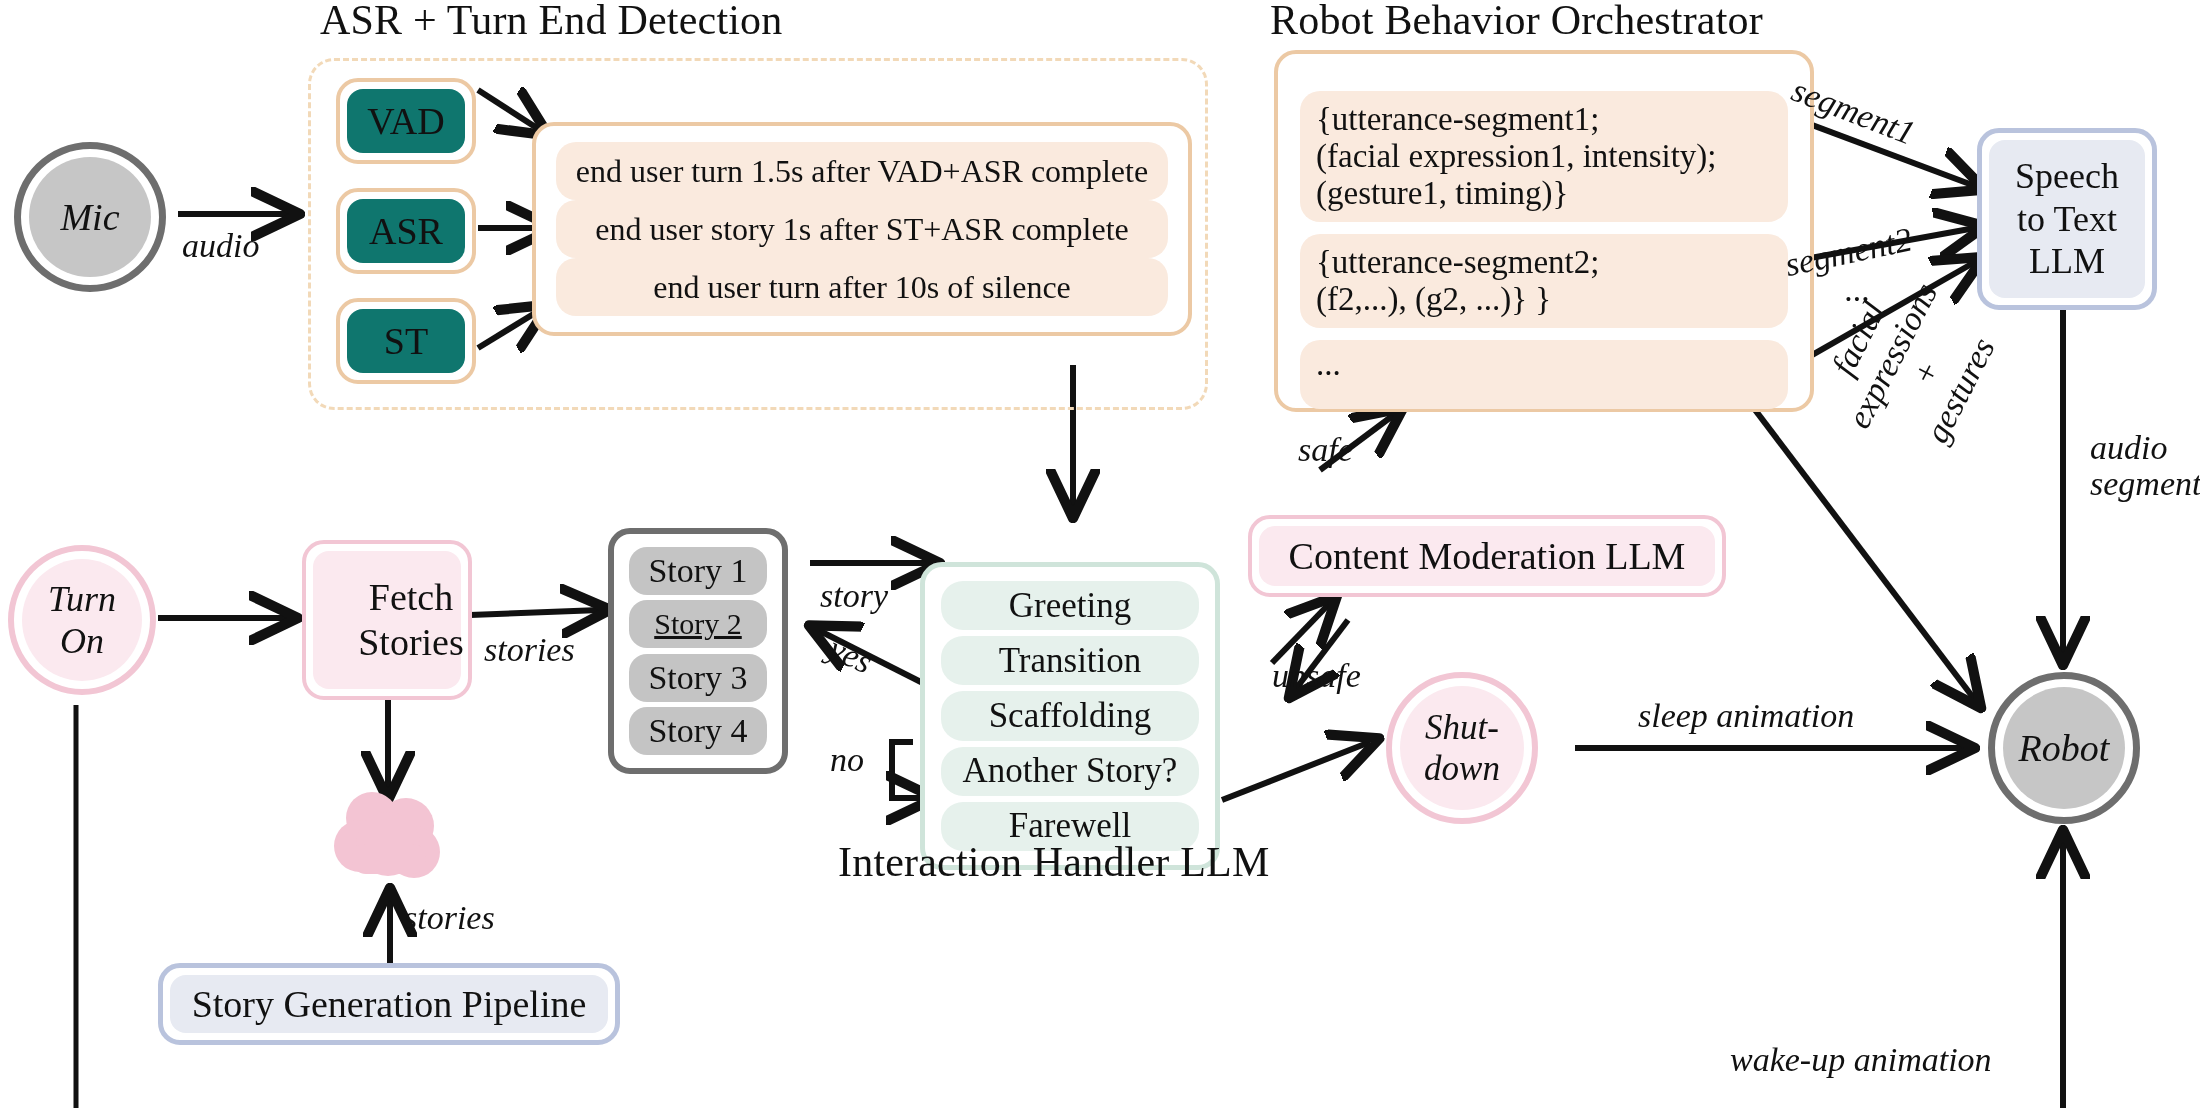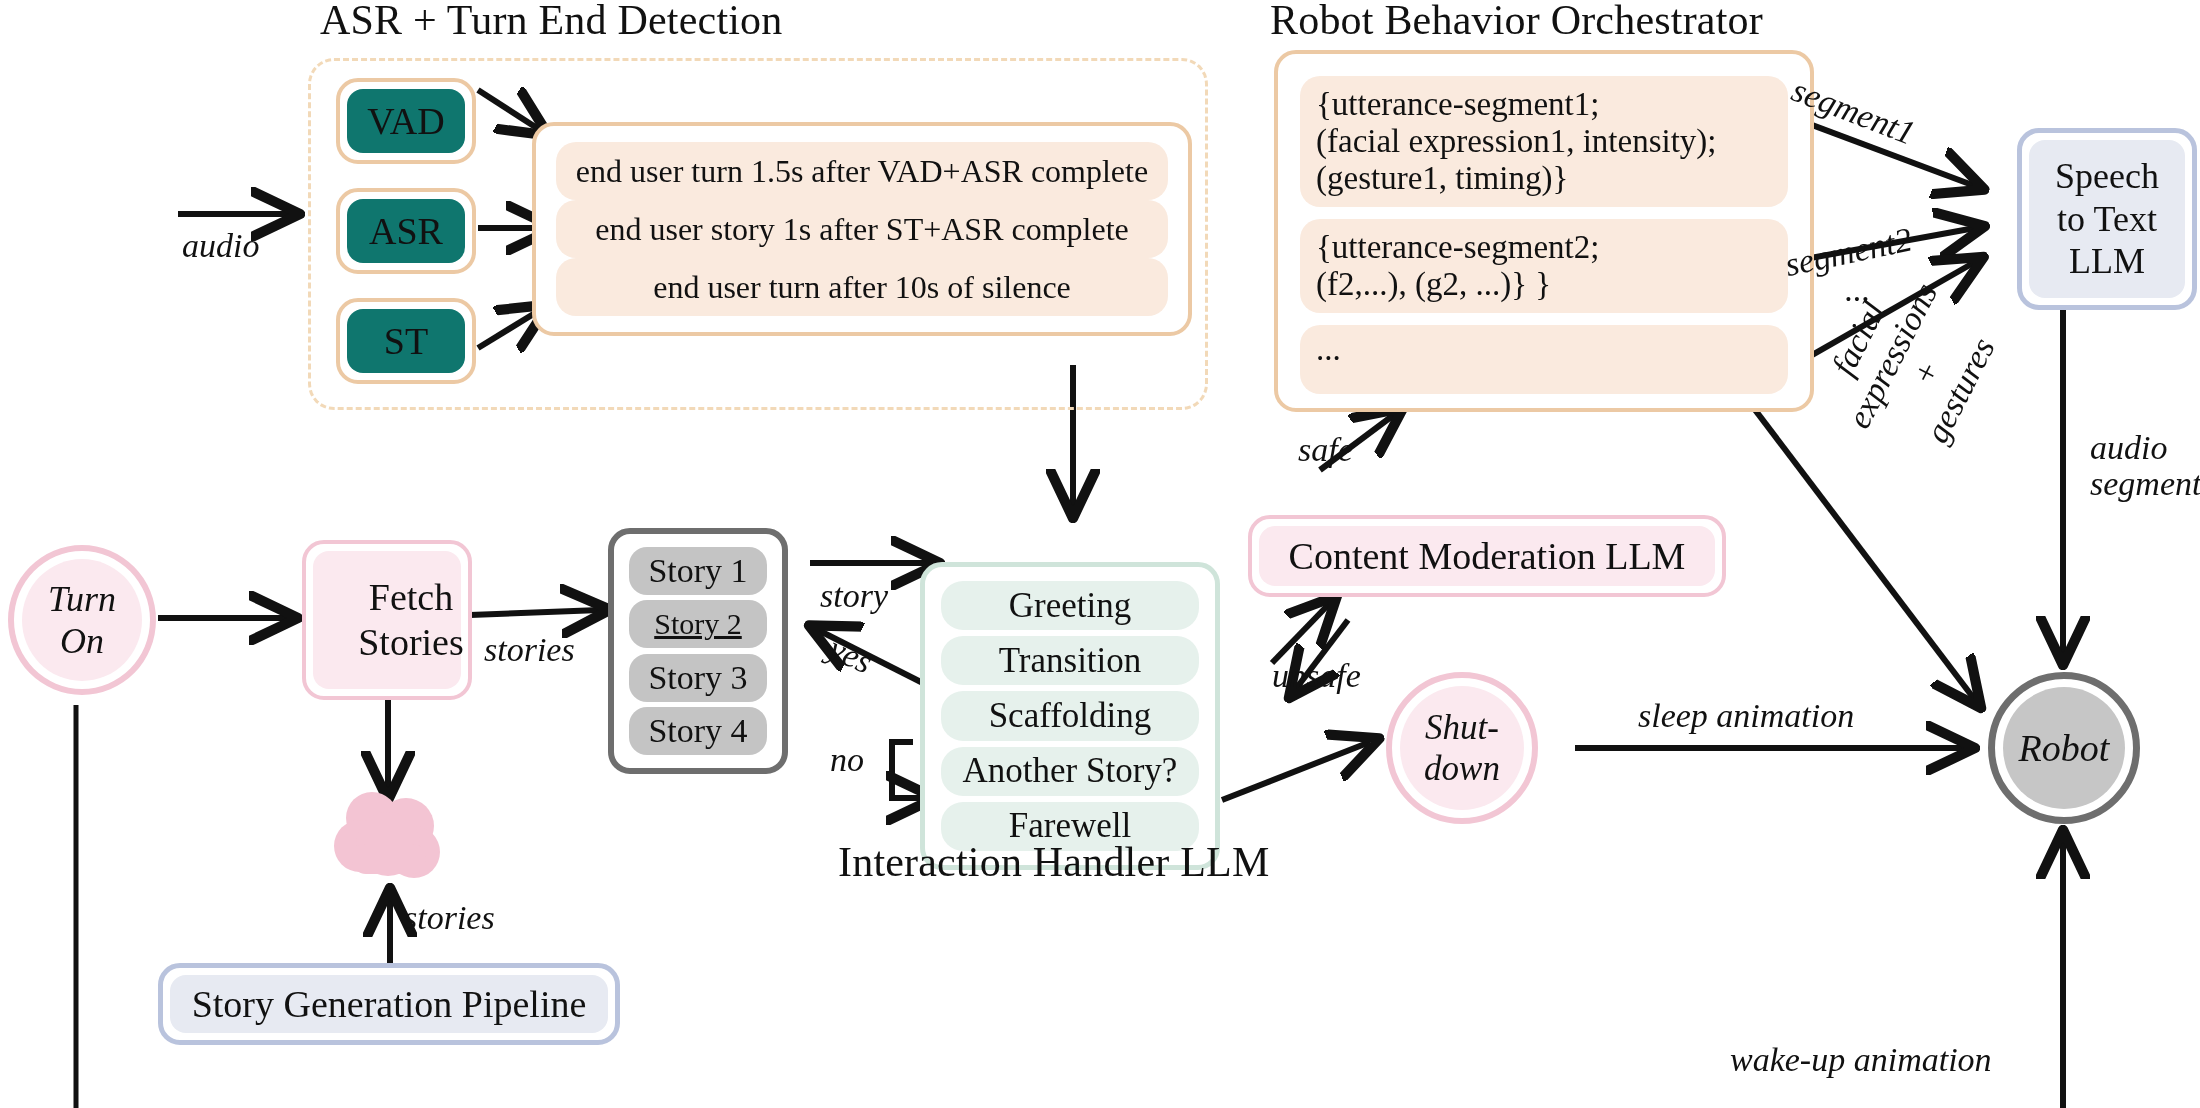--- a/index.html
+++ b/index.html
@@ -119,20 +119,23 @@
 
     <line class="wire" x1="2063" y1="310" x2="2063" y2="655" marker-end="url(#ah)"></line>
 
     <line class="wire" x1="2063" y1="1108" x2="2063" y2="840" marker-end="url(#ah)"></line>
   </svg>
 
   <div class="abs sect-title" style="left:320px; top:-4px;">ASR + Turn End Detection</div>
 
   <div class="abs sect-title" style="left:1270px; top:-4px;">Robot Behavior Orchestrator</div>
 
+  <div class="abs ellipse e-grey" style="left:14px; top:142px; width:152px; height:150px;">
+    <div class="inner" style="font-style:italic; font-size:38px;">Mic</div>
+  </div>
   <div class="abs elabel" style="left:182px; top:228px;">audio</div>
 
   <div class="abs dashed-group" style="left:308px; top:58px; width:900px; height:352px;"></div>
 
   <div class="abs dbox peach" style="left:336px; top:78px; width:140px; height:86px;">
     <div class="inner" style="font-size:38px;">VAD</div>
   </div>
   <div class="abs dbox peach" style="left:336px; top:188px; width:140px; height:86px;">
     <div class="inner" style="font-size:38px;">ASR</div>
   </div>
@@ -144,34 +147,34 @@
     <div class="inner" style="background:#fff; flex-direction:column; justify-content:space-between; padding:4px 8px;">
       <div class="peach-fill ctr" style="width:100%; height:60px; font-size:32px;">end user turn 1.5s after VAD+ASR complete</div>
       <div class="peach-fill ctr" style="width:100%; height:60px; font-size:32px;">end user story 1s after ST+ASR complete</div>
       <div class="peach-fill ctr" style="width:100%; height:60px; font-size:32px;">end user turn after 10s of silence</div>
     </div>
   </div>
 
 
   <div class="abs dbox peach" style="left:1274px; top:50px; width:540px; height:362px; padding:12px;">
     <div class="inner" style="background:#fff; flex-direction:column; justify-content:flex-start; gap:12px; padding:10px 10px;">
-      <div class="peach-fill" style="width:100%; padding:10px 16px; font-size:33px; white-space:pre-line; text-align:left; box-sizing:border-box;">{utterance-segment1;
+      <div class="peach-fill" style="width:100%; padding:10px 16px; font-size:33px; white-space:pre-line; text-align:left; box-sizing:border-box;margin-top:15px;">{utterance-segment1;
 (facial expression1, intensity);
 (gesture1, timing)}</div>
       <div class="peach-fill" style="width:100%; padding:10px 16px; font-size:33px; white-space:pre-line; text-align:left; box-sizing:border-box;">{utterance-segment2;
 (f2,...), (g2, ...)} }</div>
       <div class="peach-fill" style="width:100%; padding:6px 16px 26px 16px; font-size:33px; white-space:pre-line; text-align:left; box-sizing:border-box;">...</div>
     </div>
   </div>
 
   <div class="abs elabel" style="left:1800px; top:72px; transform:rotate(21deg); transform-origin:left top;">segment1</div>
   <div class="abs elabel" style="left:1782px; top:248px; transform:rotate(-12deg); transform-origin:left top;">segment2</div>
   <div class="abs elabel" style="left:1845px; top:272px;">...</div>
 
-  <div class="abs dbox blue" style="left:1977px; top:128px; width:180px; height:182px;margin-left:40px;">
+  <div class="abs dbox blue" style="left:1977px; top:128px; width:180px; height:182px;">
     <div class="inner txt" style="flex-direction:column; font-size:36px;">
       <span>Speech</span>
       <span>to Text</span>
       <span>LLM</span>
     </div>
   </div>
 
   <div class="abs elabel" style="left:2090px; top:430px;">
     <div>audio</div>
     <div>segment</div>

